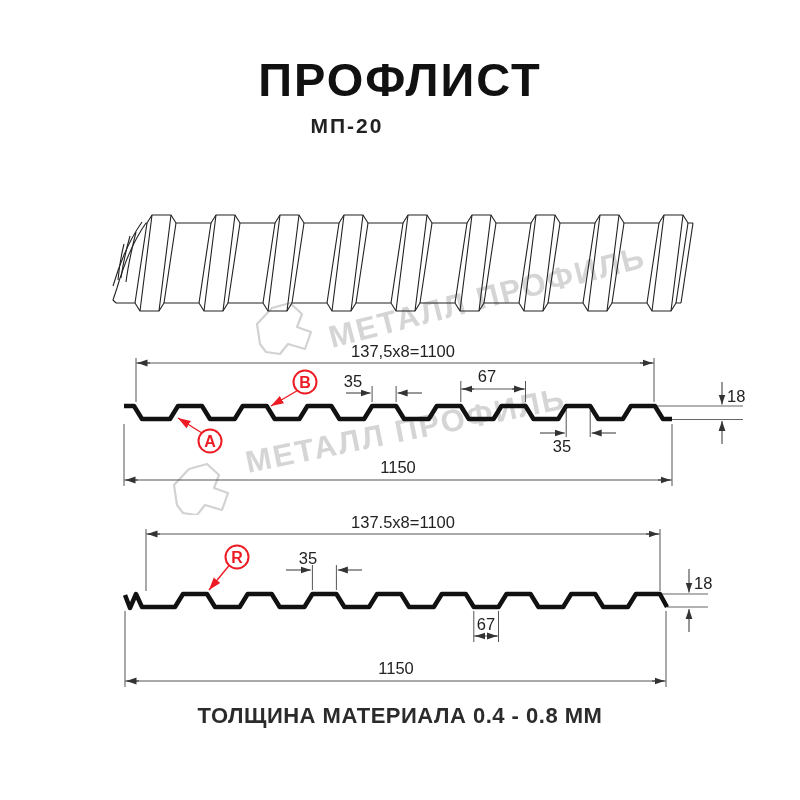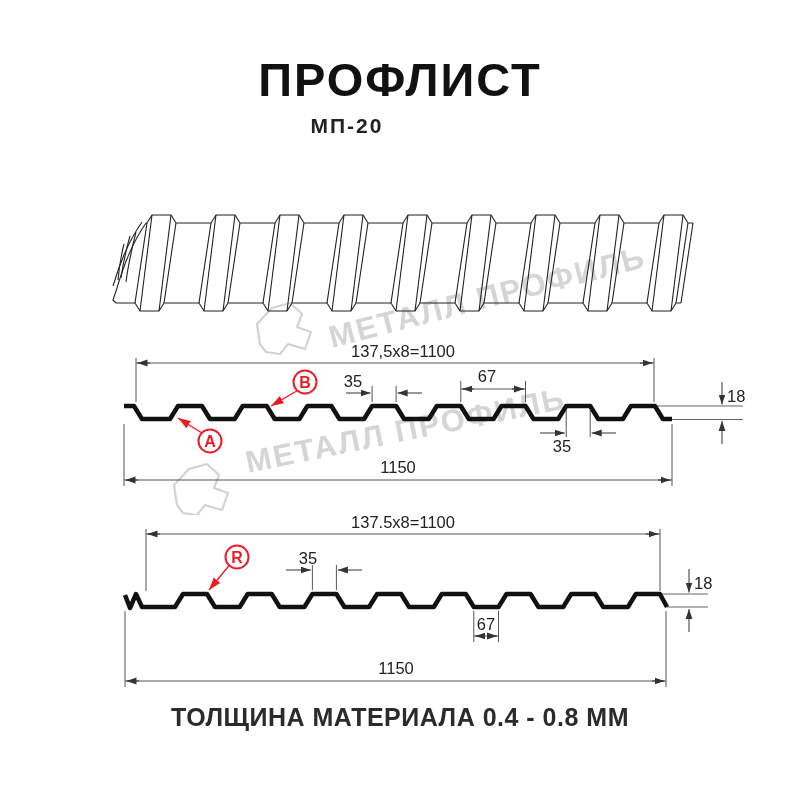--- a/index.html
+++ b/index.html
@@ -3,21 +3,21 @@
 <meta charset="utf-8">
 <style>
   html,body{margin:0;padding:0;background:#fff;}
   .stage{position:relative;width:800px;height:800px;background:#fff;overflow:hidden;
          font-family:"Liberation Sans",sans-serif;}
   .title{position:absolute;left:0;top:52px;width:800px;text-align:center;
          font-size:47px;font-weight:800;letter-spacing:2px;color:#111;}
   .subtitle{position:absolute;left:0;top:114px;width:694px;text-align:center;
          font-size:21px;font-weight:600;letter-spacing:2px;color:#222;}
   .footer{position:absolute;left:0;top:703px;width:800px;text-align:center;
-         font-size:25px;font-weight:600;letter-spacing:0.5px;color:#2b2b2b;}
+         font-size:22px;font-weight:600;letter-spacing:0.5px;color:#2b2b2b;}
   .abs{position:absolute;}
   svg text{font-family:"Liberation Sans",sans-serif;}
   .dimtxt{font-size:16.5px;fill:#222;}
   .marktxt{font-size:16px;font-weight:700;fill:#ed1c24;}
   .wmtext{font-weight:700;fill:#d5d5d5;letter-spacing:2px;}
 </style>
 </head>
 <body>
 
 <div class="stage">

